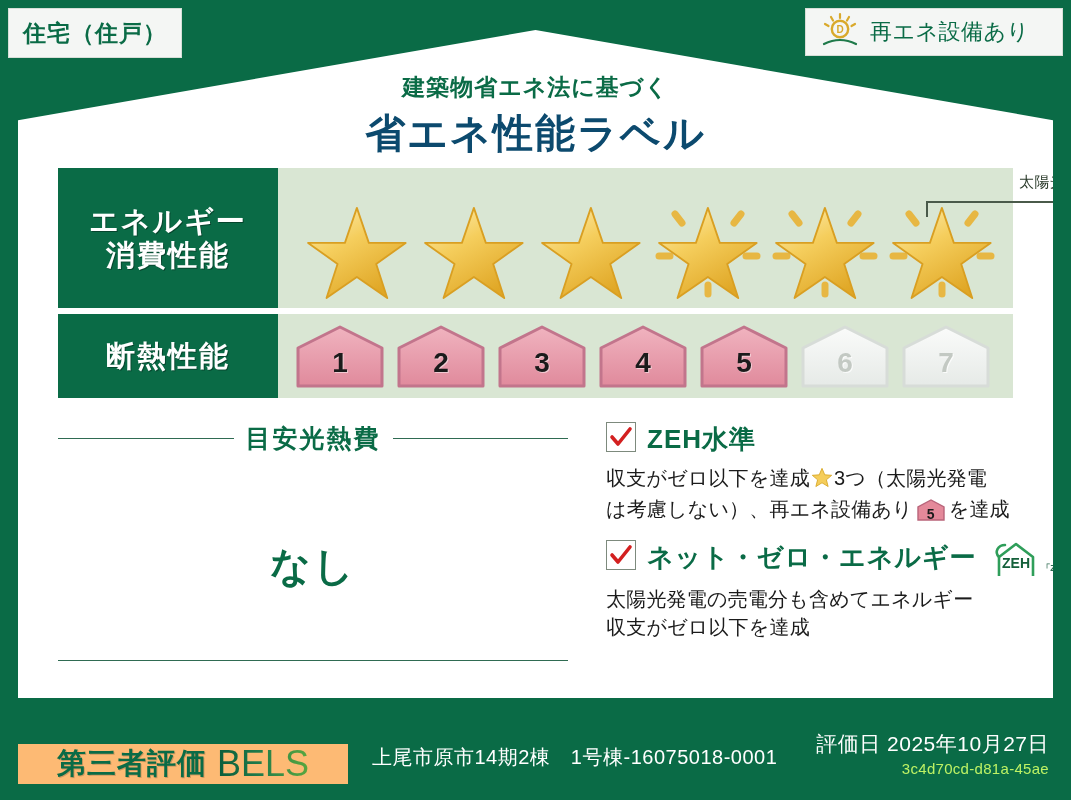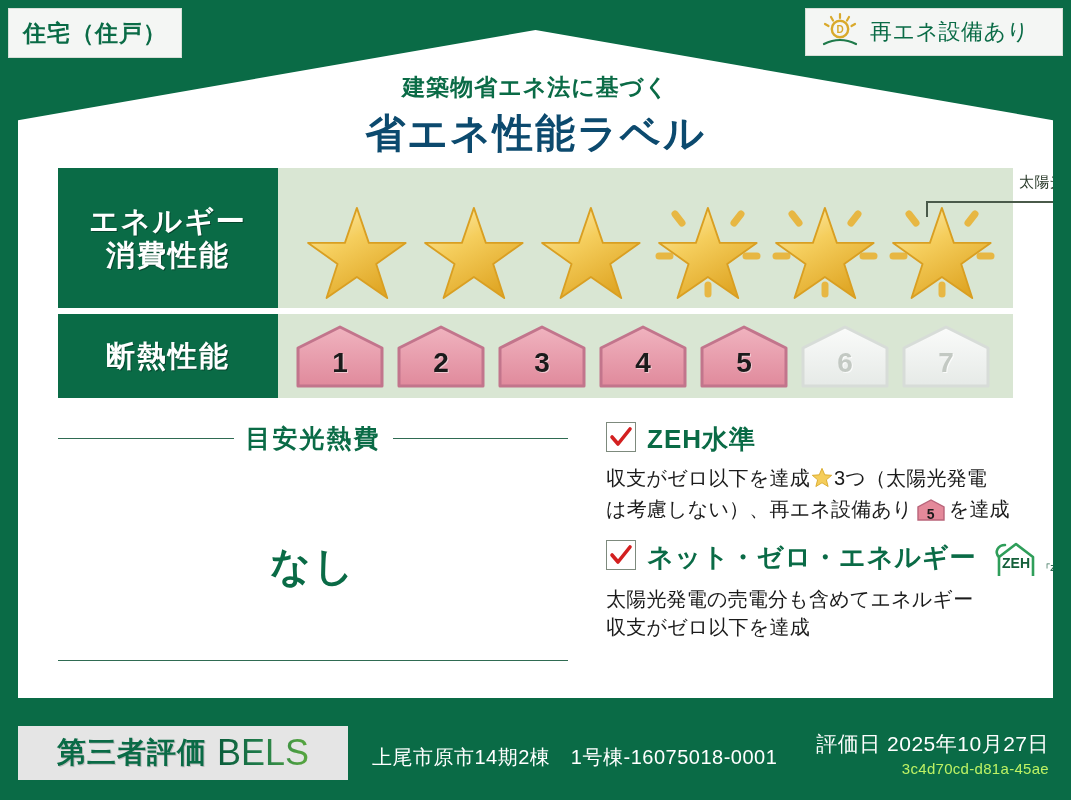--- a/index.html
+++ b/index.html
@@ -118,21 +118,21 @@
   }
   .inline-star{display:inline-block;vertical-align:-3px;margin:0 1px;}
   .inline-house{display:inline-block;vertical-align:-5px;margin:0 3px;position:relative;width:30px;height:22px;}
   .inline-house .n{position:absolute;left:0;right:0;top:6px;text-align:center;font-size:14px;font-weight:bold;color:#1b1b1b;}
   .zeh-logo{display:inline-flex;align-items:flex-end;gap:2px;margin-left:6px;vertical-align:-8px;}
   .zeh-logo .cap{font-size:9px;color:#2f6b52;font-weight:bold;letter-spacing:-.3px;padding-bottom:3px;}
 
   
   .footer{position:absolute;left:0;right:0;bottom:0;height:92px;z-index:5;}
   .bels-box{
-    position:absolute;left:18px;top:18px;width:330px;height:54px;background:#e5e5e5;
+    position:absolute;left:18px;top:36px;width:330px;height:40px;background:#fdba74;
     display:flex;align-items:center;justify-content:center;gap:10px;
   }
   .bels-jp{font-size:29px;font-weight:bold;color:#0a6b46;letter-spacing:1px;
     text-shadow:1px 1px 0 rgba(0,0,0,.18);}
   .bels-en{
     font-size:36px;font-weight:normal;letter-spacing:0px;
     background:linear-gradient(90deg,#0a5c3b 0%,#1f7a4a 45%,#5aa83f 100%);
     -webkit-background-clip:text;background-clip:text;color:transparent;
   }
   .prop{

